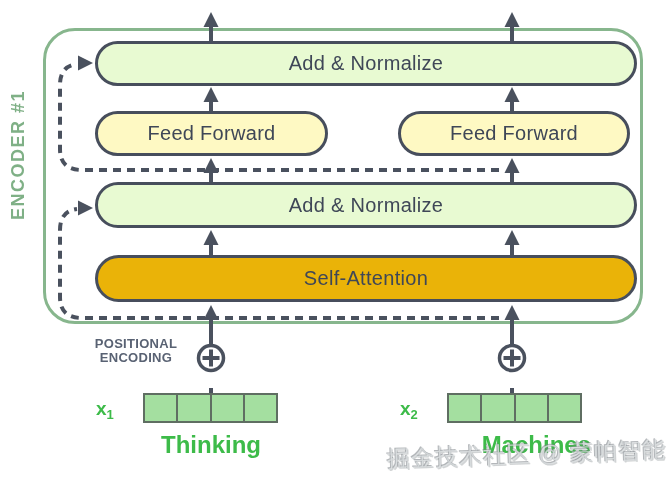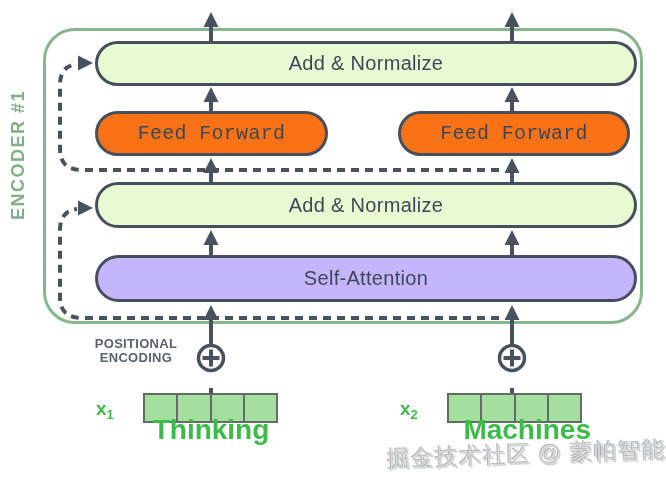--- a/index.html
+++ b/index.html
@@ -19,22 +19,22 @@
   
   #wires{position:absolute;left:0;top:0;width:666px;height:483px;z-index:2;}
   
   .box{
     position:absolute;z-index:3;box-sizing:border-box;
     border:3px solid #474e5c;border-radius:25px;
     display:flex;align-items:center;justify-content:center;
     color:#3f4757;font-size:20px;letter-spacing:0.3px;
   }
   .fill-addnorm{background:#e8fad2;}
-  .fill-ff{background:#f97316;font-family:Liberation Mono, monospace;}
-  .fill-sa{background:#c4b5fd;align-items:center;}
+  .fill-ff{background:#fef9c3;}
+  .fill-sa{background:#eab308;align-items:center;}
   #an-top{left:95px;top:41px;width:542px;height:45px;}
   #ff-left{left:95px;top:111px;width:233px;height:45px;}
   #ff-right{left:398px;top:111px;width:232px;height:45px;}
   #an-mid{left:95px;top:182px;width:542px;height:46px;}
   #self-attn{left:95px;top:255px;width:542px;height:47px;}
   
   #pos-enc{
     position:absolute;left:86px;top:337px;width:100px;text-align:center;
     color:#596273;font-weight:bold;font-size:13px;line-height:14px;letter-spacing:0.3px;z-index:3;
   }
@@ -48,22 +48,22 @@
   .vector .cell{flex:1;box-sizing:border-box;}
   .vector .cell + .cell{border-left:2px solid #5f6e62;}
   .x-label{
     position:absolute;top:398px;width:40px;text-align:left;z-index:3;
     color:#3dbb49;font-weight:bold;font-size:19px;
   }
   #x1-label{left:96px;}
   #x2-label{left:400px;}
   .x-label sub{font-size:13px;vertical-align:-4px;}
   .word-label{
-    position:absolute;top:414px;width:160px;text-align:center;z-index:3;
-    color:#3dbb49;font-weight:bold;font-size:28px;
+    position:absolute;top:431px;width:160px;text-align:center;z-index:3;
+    color:#3dbb49;font-weight:bold;font-size:24px;
   }
   #word-1{left:131px;}
   #word-2{left:431px;text-align:right;}
   
   #watermark{
     position:absolute;left:387px;top:444px;width:290px;z-index:10;
     font-size:23px;letter-spacing:1px;white-space:nowrap;
     color:rgba(226,229,231,0.78);
     text-shadow:-1px -1px 0 rgba(122,128,133,0.55), 1px 1px 0 rgba(122,128,133,0.30), 0 0 1px rgba(122,128,133,0.45);
     transform:rotate(-2deg);transform-origin:left center;

